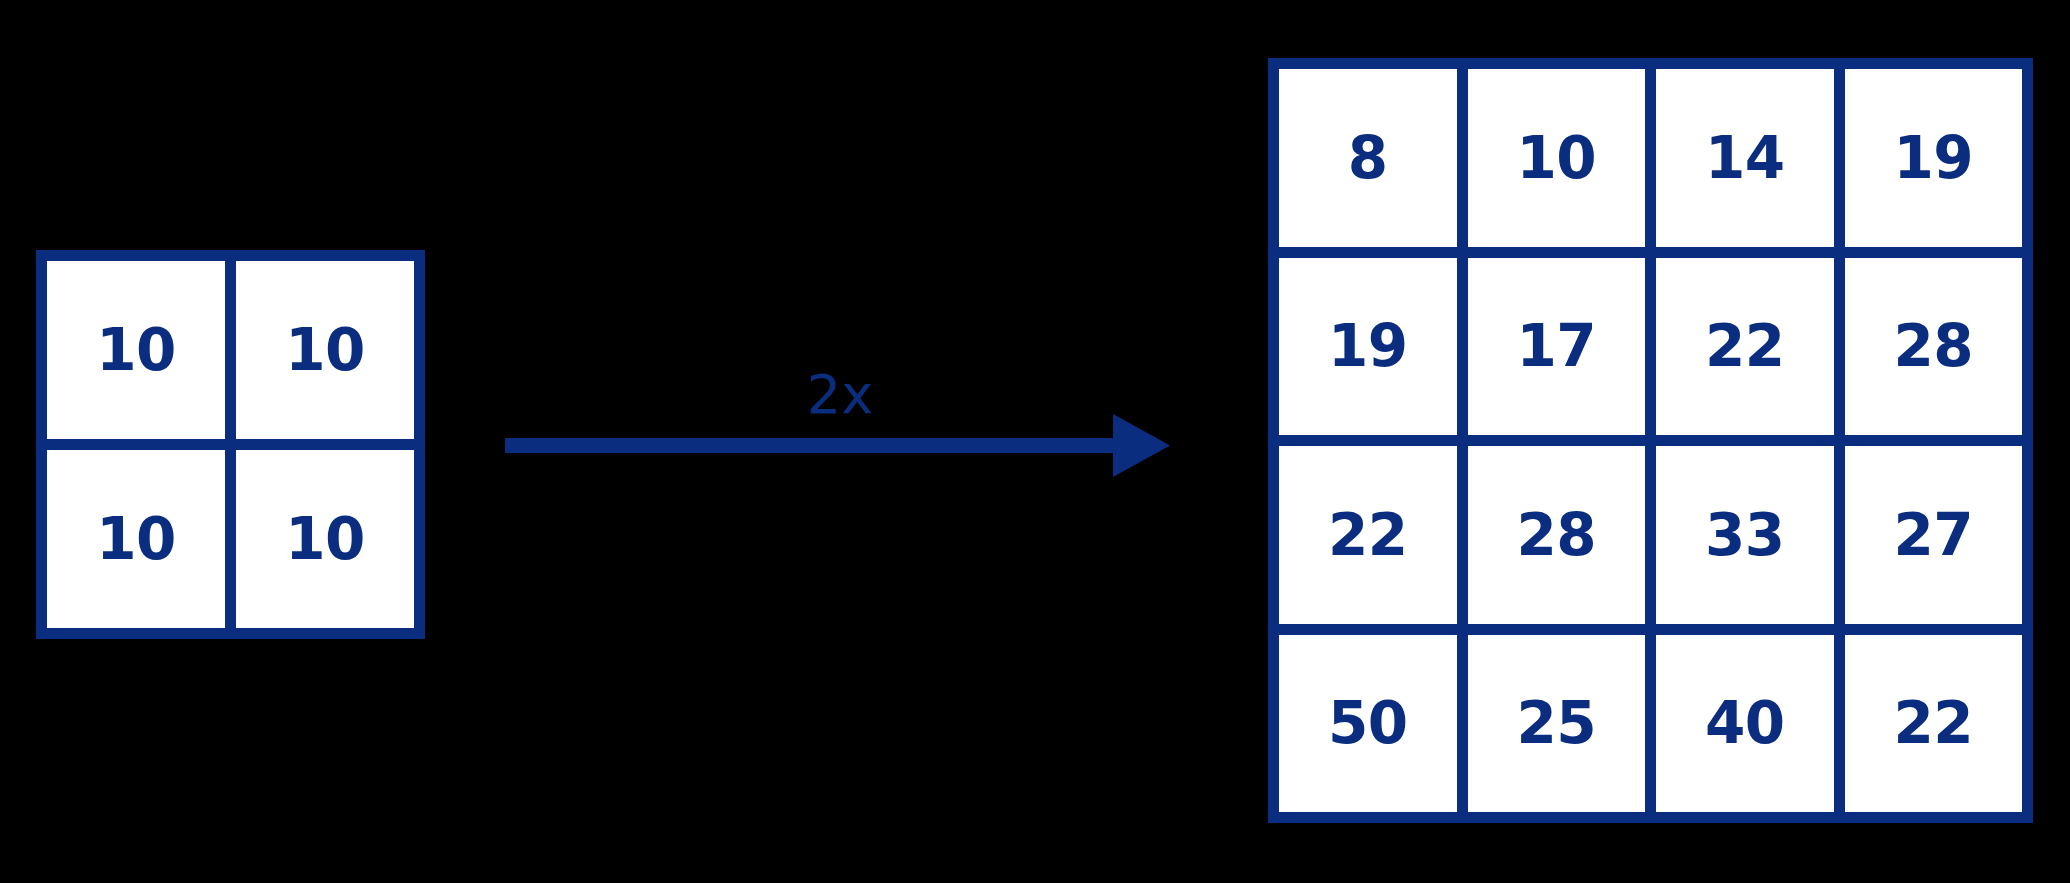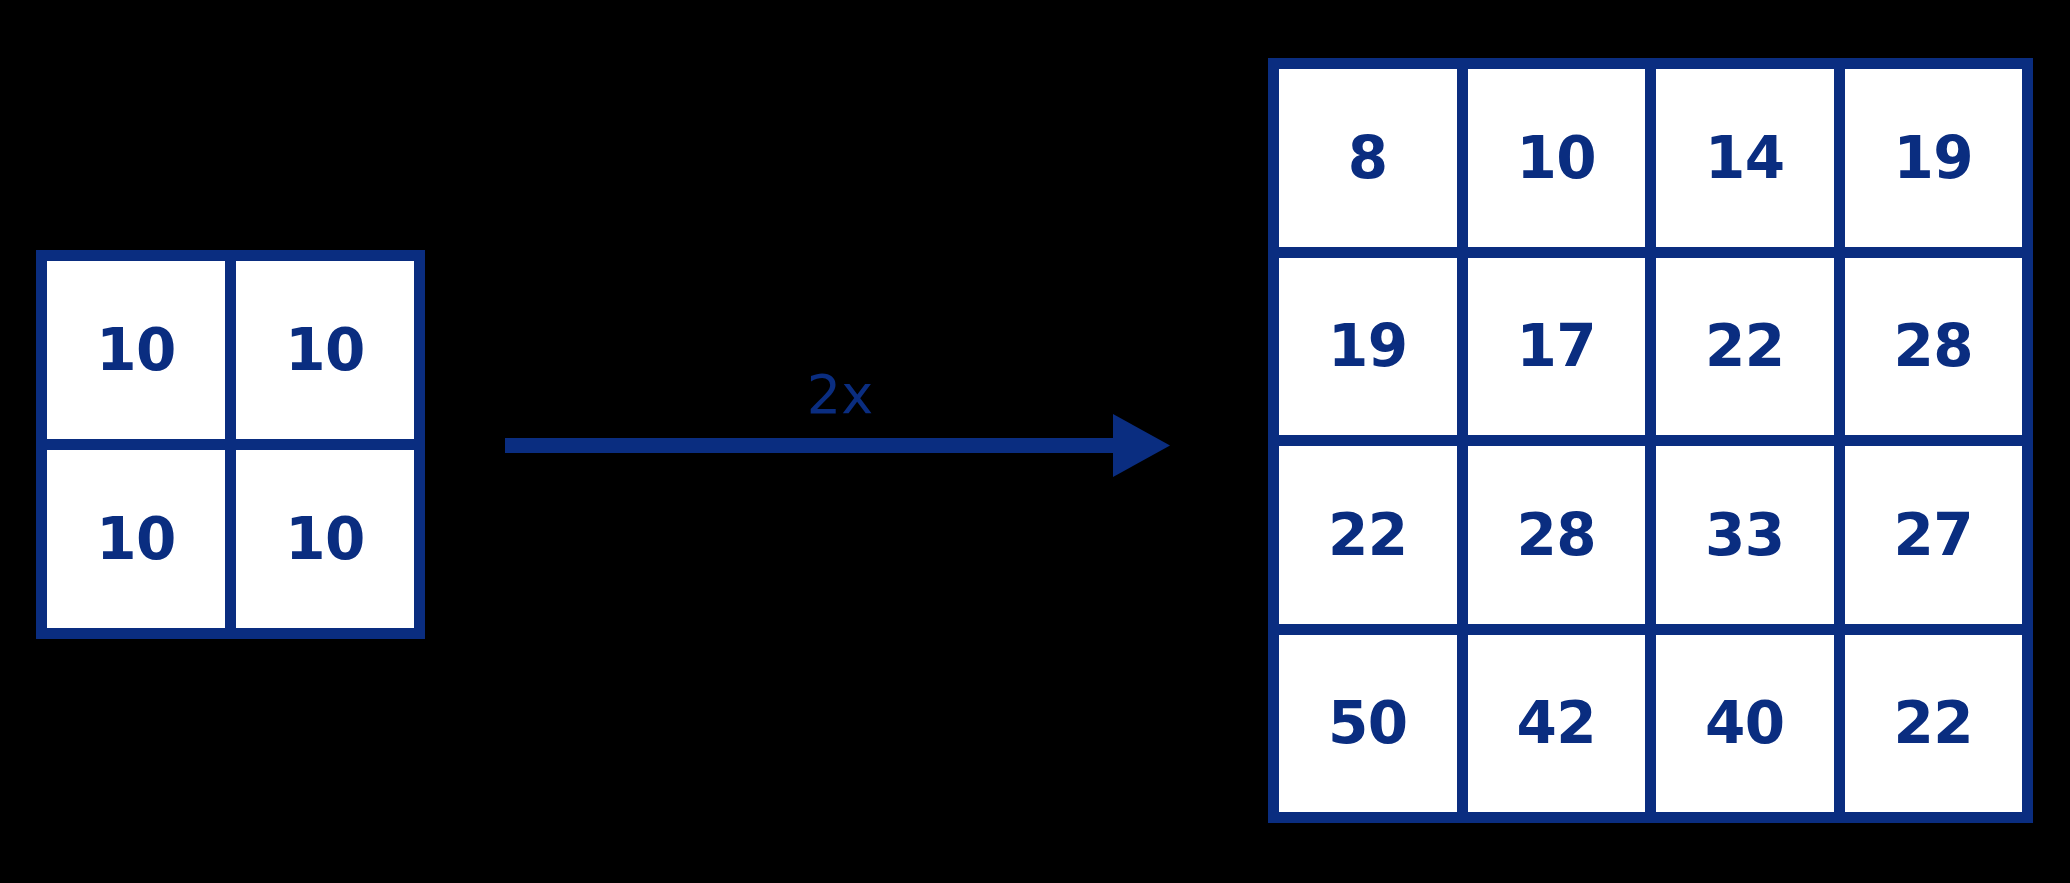--- a/index.html
+++ b/index.html
@@ -115,18 +115,18 @@
       <div class="cell">19</div>
       <div class="cell">19</div>
       <div class="cell">17</div>
       <div class="cell">22</div>
       <div class="cell">28</div>
       <div class="cell">22</div>
       <div class="cell">28</div>
       <div class="cell">33</div>
       <div class="cell">27</div>
       <div class="cell">50</div>
-      <div class="cell">42</div>
+      <div class="cell">25</div>
       <div class="cell">40</div>
       <div class="cell">22</div>
     </div>
 
 </div>
 
 </body></html>

